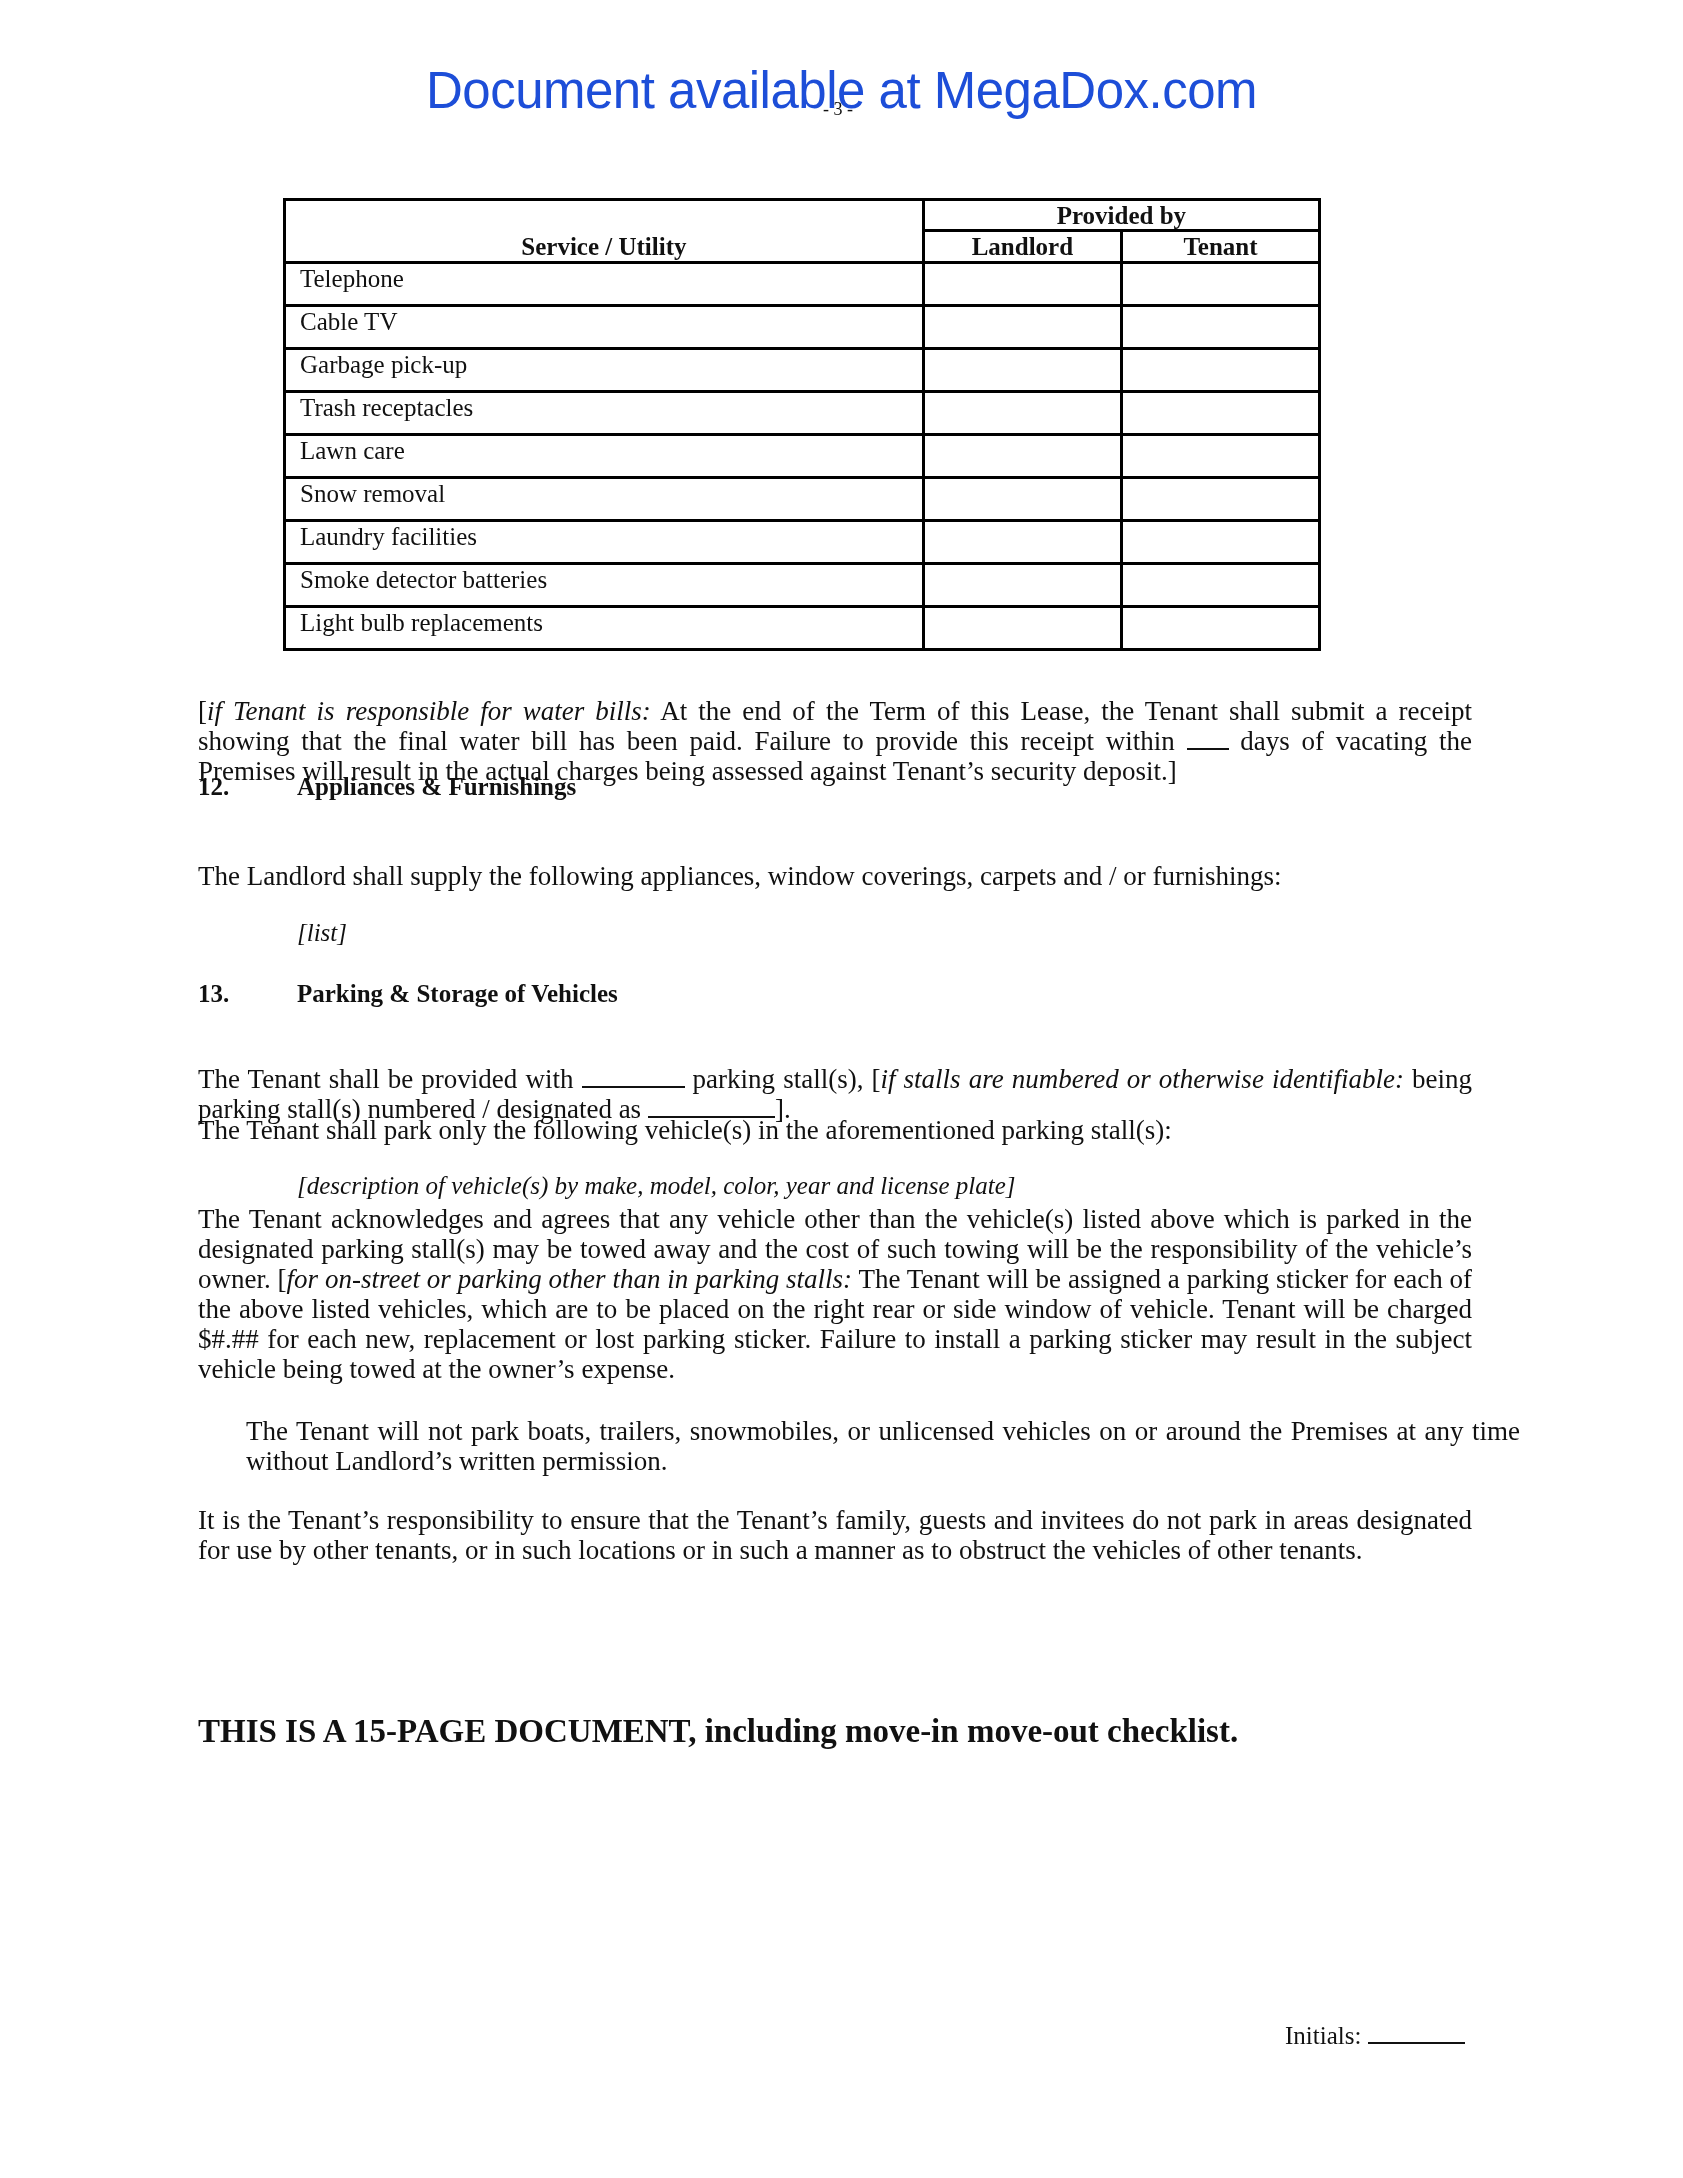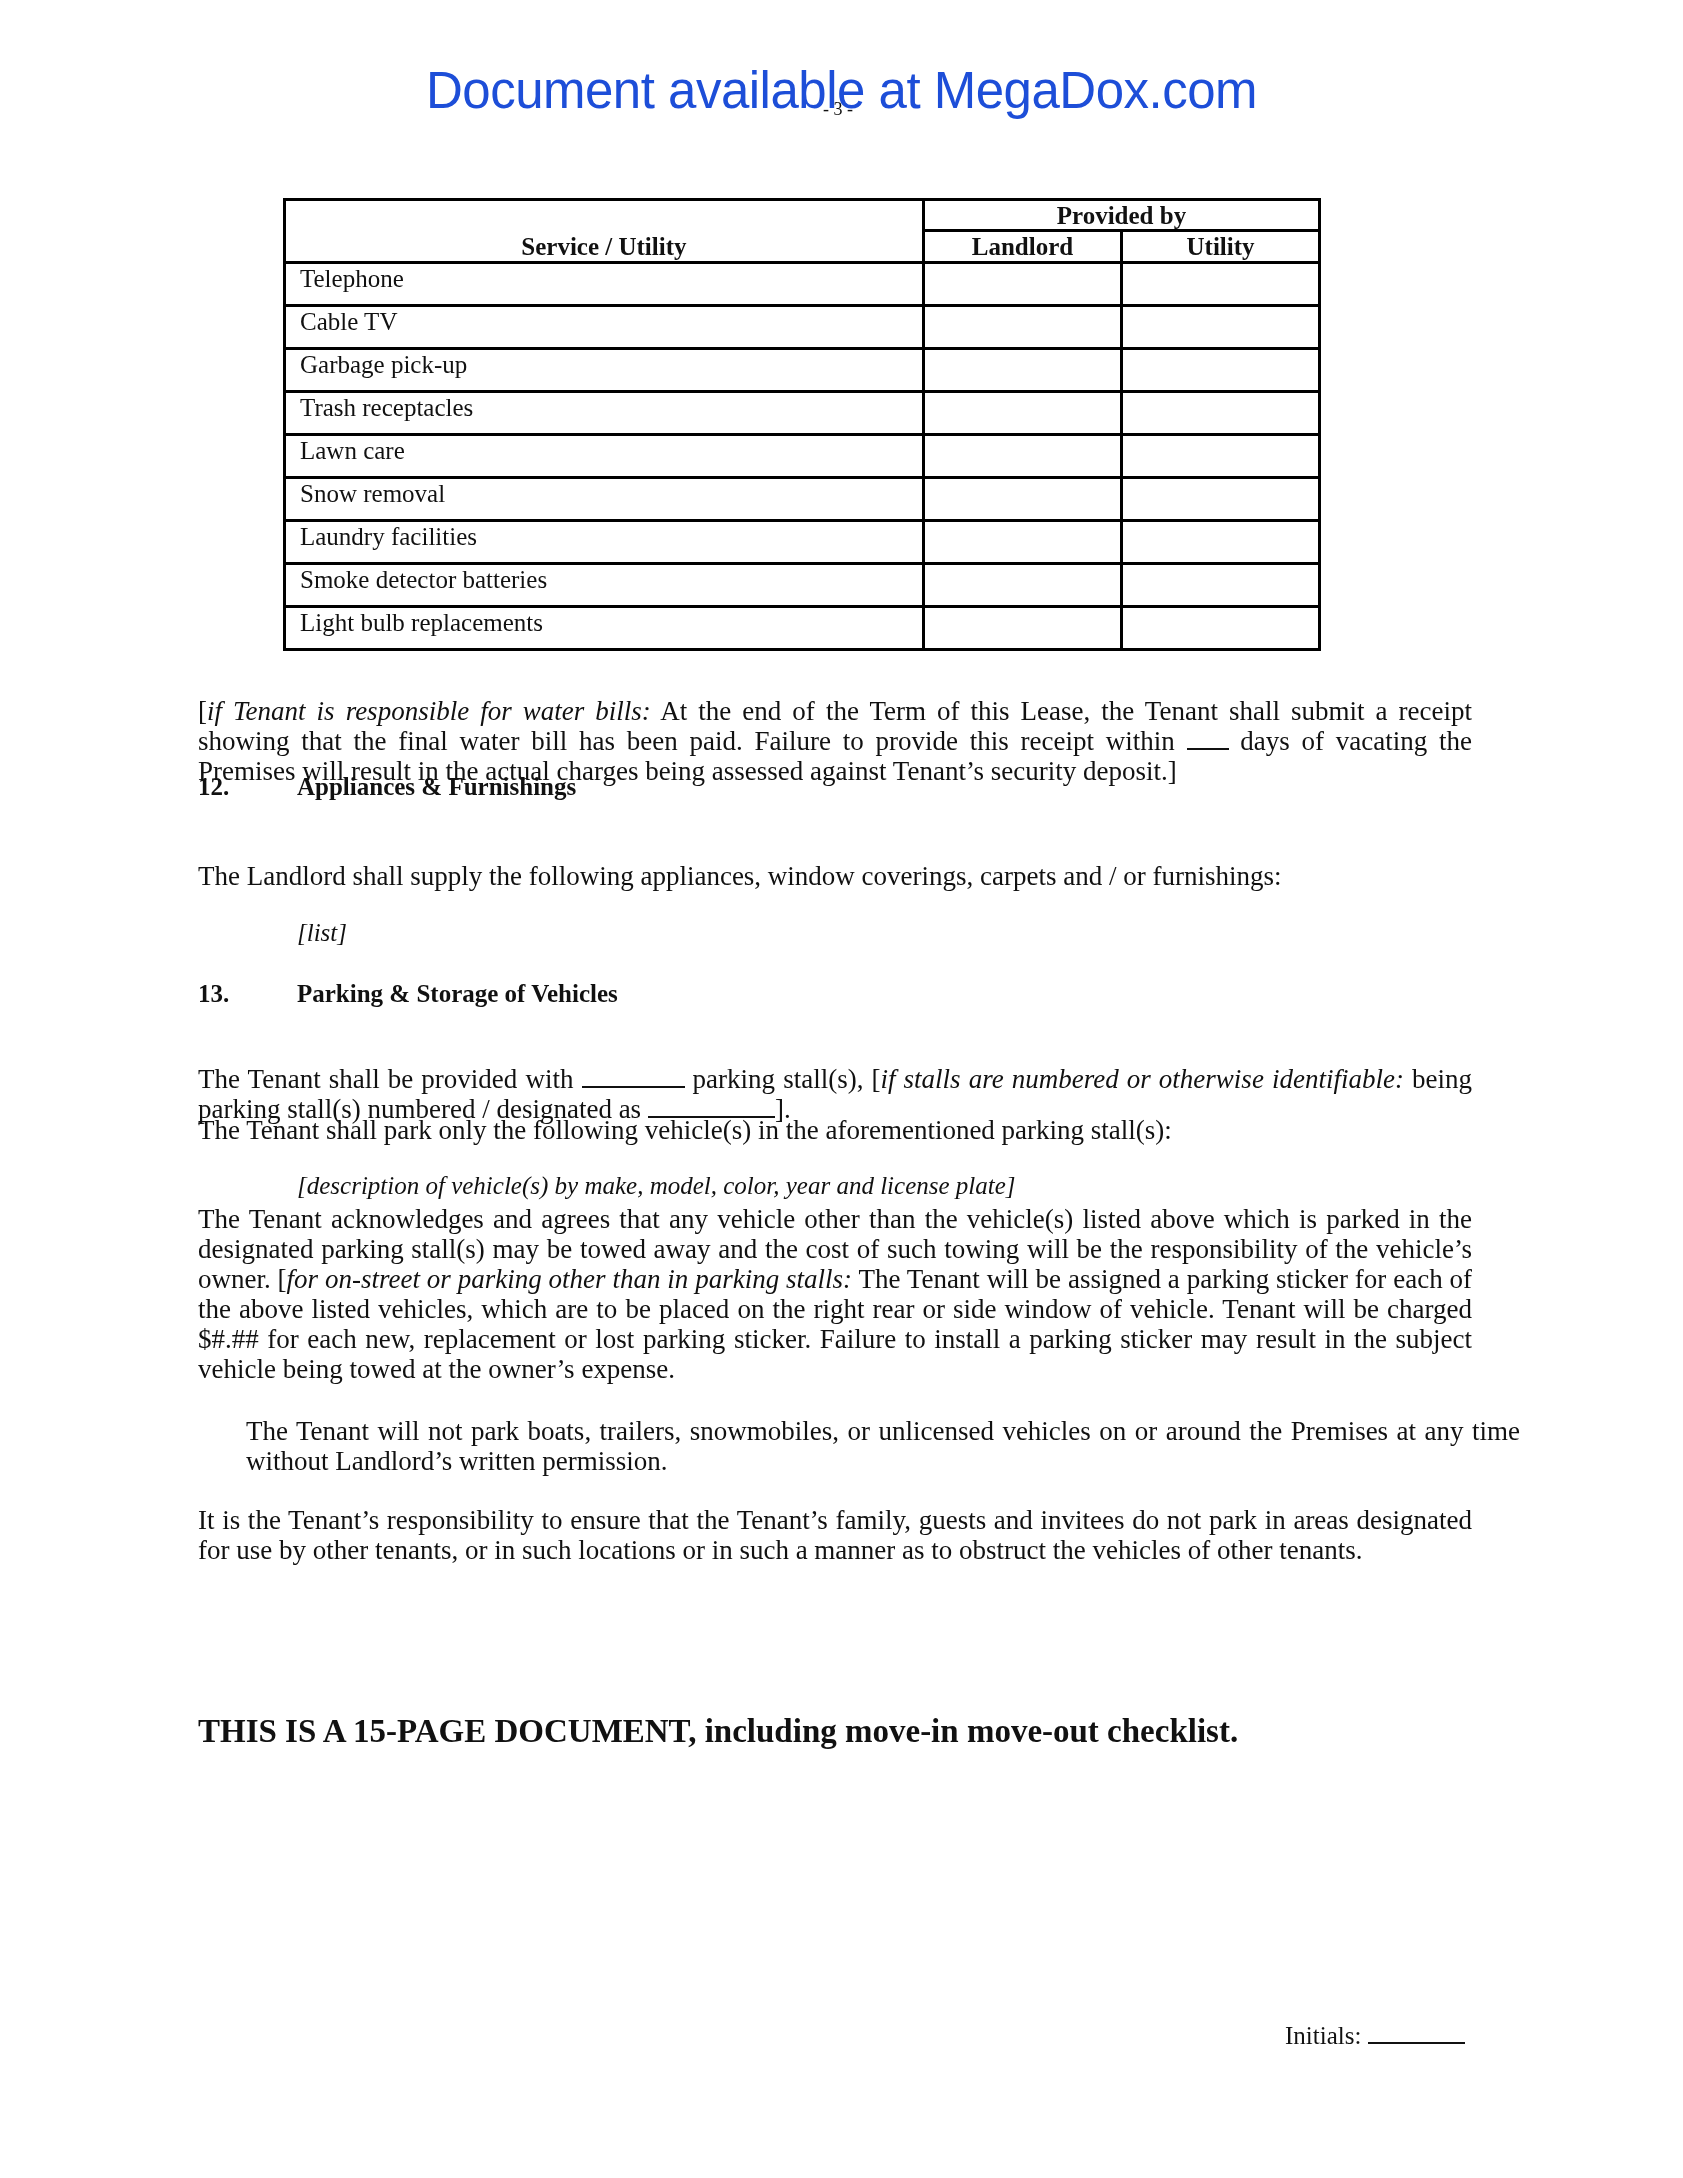--- a/index.html
+++ b/index.html
@@ -36,21 +36,21 @@
 <div class="page-num">- 3 -</div>
 
 <table class="util-table">
   <thead>
     <tr>
       <th class="svc" rowspan="2">Service / Utility</th>
       <th class="prov" colspan="2">Provided by</th>
     </tr>
     <tr>
       <th class="sub">Landlord</th>
-      <th class="sub">Utility</th>
+      <th class="sub">Tenant</th>
     </tr>
   </thead>
   <tbody>
     <tr>
       <td class="label">Telephone</td>
       <td></td>
       <td></td>
     </tr>
     <tr>
       <td class="label">Cable TV</td>

